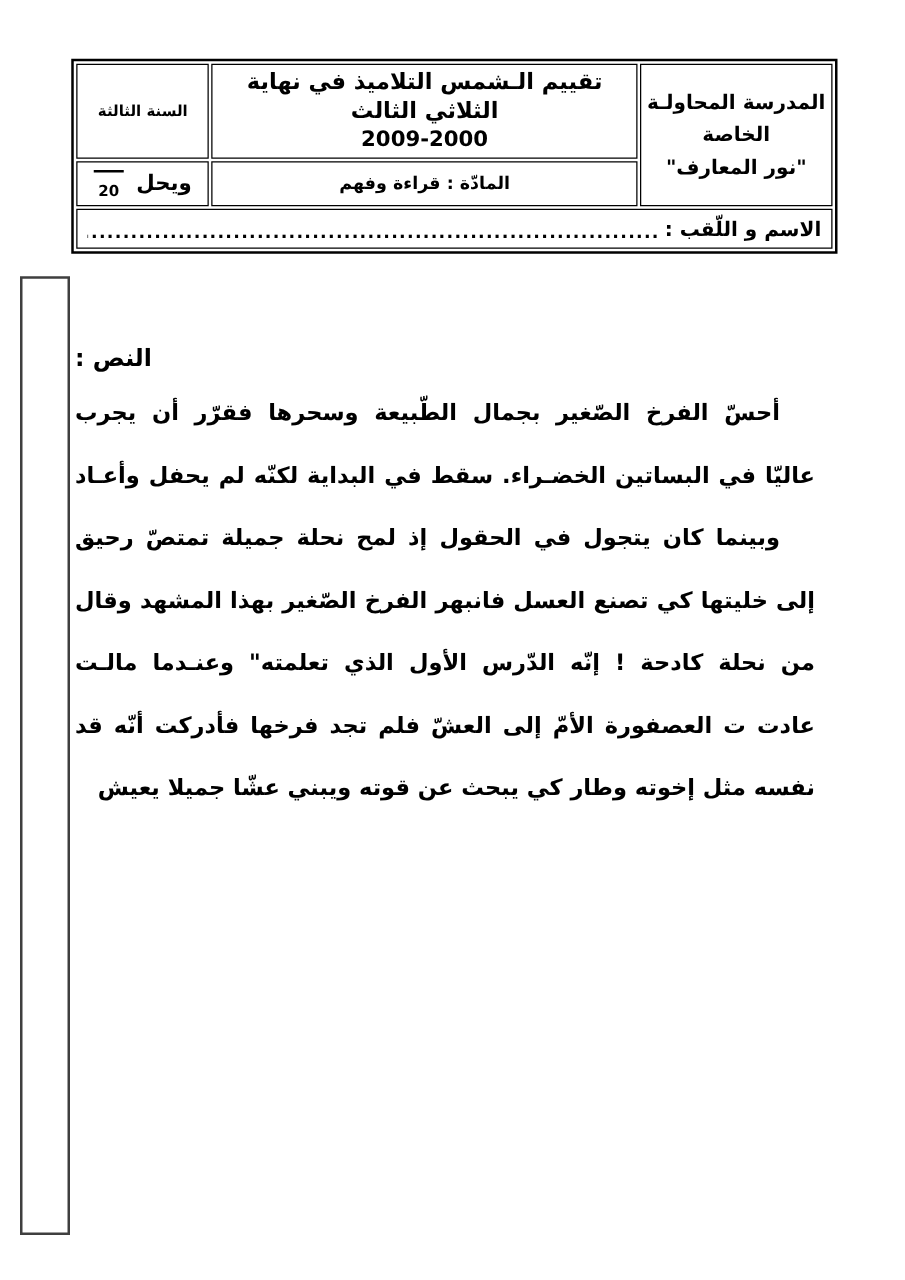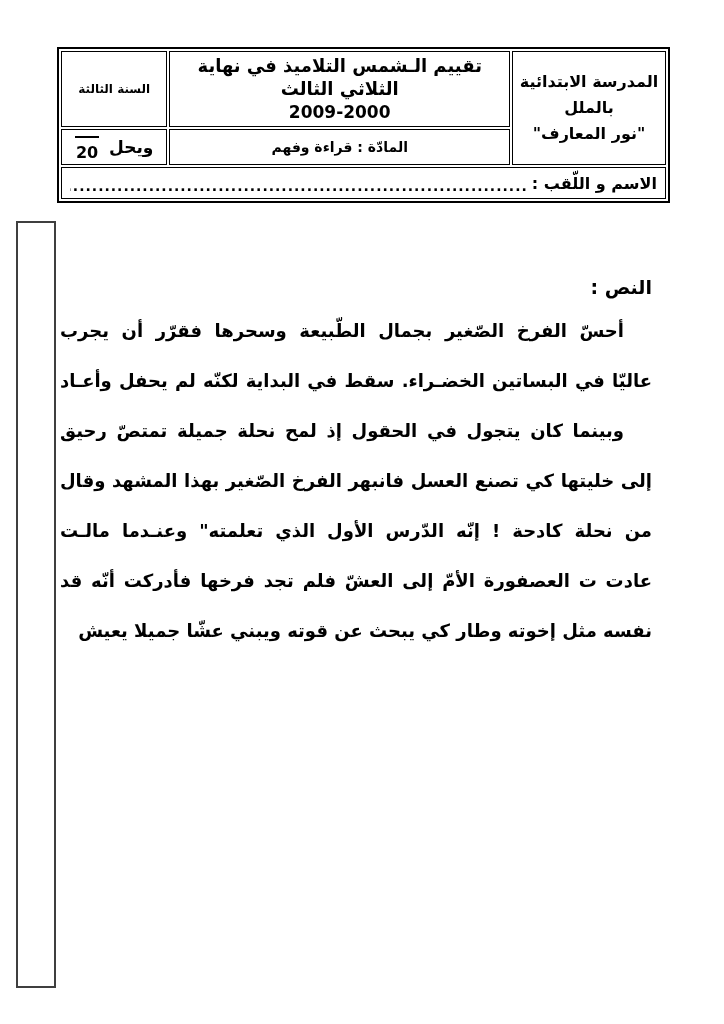--- a/index.html
+++ b/index.html
@@ -42,41 +42,41 @@
   td.c-year    { width: 105px; height: 46px; font-size: 12px; }
   td.c-subject { height: 36px; font-size: 14px; }
   td.c-score   { height: 36px; font-size: 17px; }
   td.c-name    { height: 32px; font-size: 16px; text-align: right; }
 
   .years { direction: ltr; unicode-bidi: isolate; display: inline-block; font-size: 17px; }
 
   .score-wrap { display: flex; align-items: center; justify-content: center; gap: 10px; }
   .score-frac { display: inline-flex; flex-direction: column; align-items: center; margin-top: 2px; }
   .score-bar  { width: 24px; border-top: 2px solid #000; height: 0; }
-  .score-max  { font-size: 16px; line-height: 14px; font-weight: 700; margin-top: 8px; }
+  .score-max  { font-size: 12px; line-height: 14px; font-weight: 700; margin-top: 8px; }
 
   .name-wrap { display: flex; align-items: center; gap: 4px; padding: 0 4px; }
   .name-label { white-space: nowrap; }
   .name-dots {
     flex: 1; overflow: hidden; white-space: nowrap;
     font-size: 14px; letter-spacing: 1px; margin-top: 6px;
   }
 
   
   .passage {
     position: absolute;
     top: 272px; right: 72px;
     width: 592px;
     direction: rtl;
     font-weight: 700;
     color: #000;
   }
   .passage-heading {
     height: 34px; line-height: 30px;
-    text-align: right; font-size: 19px;
+    text-align: left; font-size: 19px;
   }
   .pline {
     height: 50px; line-height: 50px;
     font-size: 18px;
     overflow: hidden;
   }
   .pline.justify { text-align: justify; text-align-last: justify; }
   .pline.end     { text-align: right;  text-align-last: right; }
   .pline.indent  { padding-right: 28px; }
 
@@ -91,21 +91,21 @@
 </style>
 </head>
 <body>
 
 <div class="page">
 
   <table class="hdr">
     <tbody>
         <tr>
       <td class="c-school" rowspan="2">
-        <div>المدرسة الابتدائية بالملل</div>
+        <div>المدرسة المحاولـة الخاصة</div>
         <div>"نور المعارف"</div>
       </td>
       <td class="c-title">
         <div>تقييم الـشمس التلاميذ في نهاية الثلاثي الثالث</div>
         <div><span class="years">2009-2000</span></div>
       </td>
       <td class="c-year">
         <span>السنة الثالثة</span>
       </td>
     </tr>

